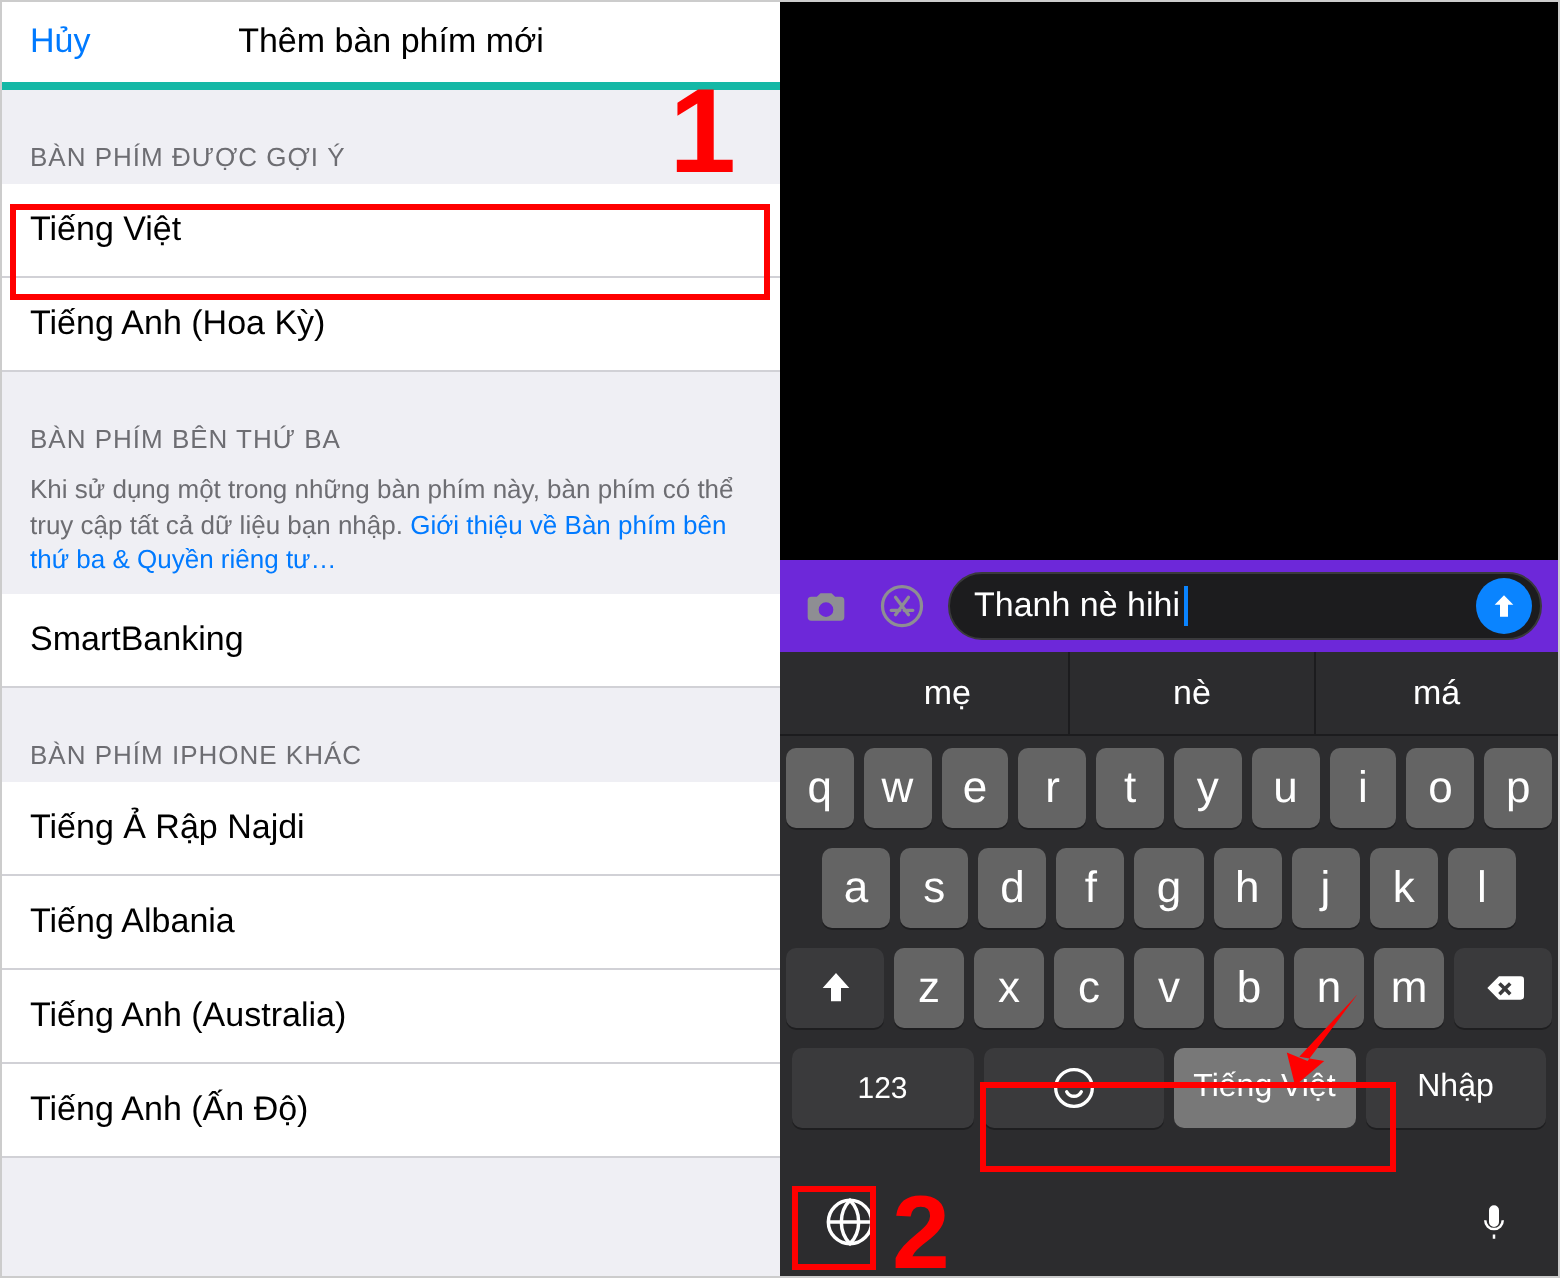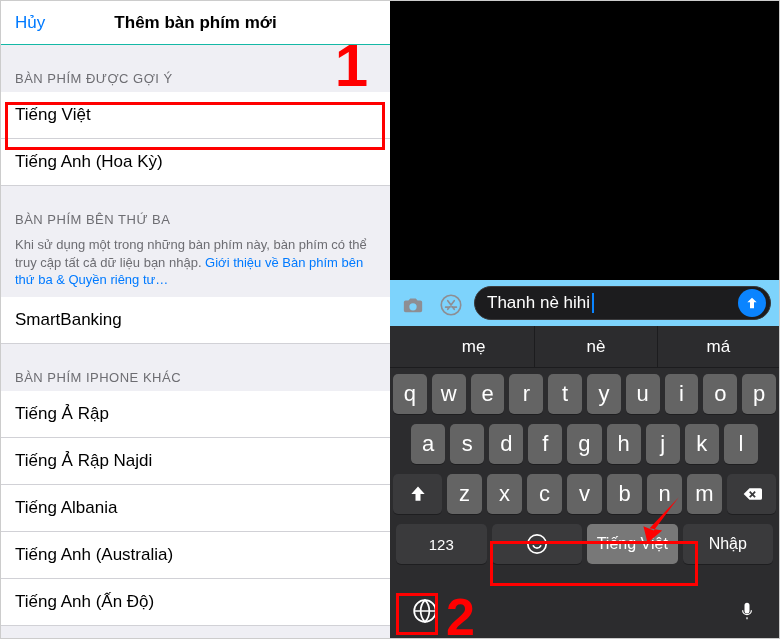--- a/index.html
+++ b/index.html
@@ -1,38 +1,38 @@
 <!DOCTYPE html>
 <html><head>
 <meta charset="utf-8">
 <style>
 * { margin: 0; padding: 0; box-sizing: border-box; font-family: -apple-system, BlinkMacSystemFont, "Helvetica Neue", sans-serif; }
 body { width: 780px; height: 639px; display: flex; background: #fff; border: 1px solid #ccc; position: relative; }
 .left-panel { width: 390px; height: 100%; background: #efeff4; display: flex; flex-direction: column; position: relative; }
 .right-panel { width: 390px; height: 100%; background: #000; display: flex; flex-direction: column; position: relative; }
 
 
-.nav-header { background: #fff; height: 44px; display: flex; align-items: center; position: relative; border-bottom: 1px solid #14b8a6; }
+.nav-header { background: #fff; height: 44px; display: flex; align-items: center; position: relative; border-bottom: 4px solid #14b8a6; }
 .nav-cancel { color: #007aff; font-size: 17px; padding: 0 14px; cursor: pointer; }
-.nav-title { position: absolute; left: 50%; transform: translateX(-50%); font-size: 17px; font-weight: 700; color: #000; }
+.nav-title { position: absolute; left: 50%; transform: translateX(-50%); font-size: 17px; font-weight: 400; color: #000; }
 
 .section-header { padding: 26px 14px 6px; font-size: 13px; color: #6d6d72; text-transform: uppercase; letter-spacing: 0.5px; }
 .section-desc { padding: 3px 14px 8px; font-size: 13px; color: #6d6d72; line-height: 1.35; }
 .section-desc a { color: #007aff; text-decoration: none; }
 
 .list-item { background: #fff; padding: 13px 14px; font-size: 17px; color: #000; border-bottom: 1px solid #d1d1d6; cursor: pointer; }
 .list-item:first-of-type { border-top: 1px solid #d1d1d6; }
 
 .red-box-1 { position: absolute; border: 3px solid red; pointer-events: none; }
 
 .annotation-1 { position: absolute; top: 30px; right: 22px; font-size: 60px; font-weight: 700; color: red; }
 
 
 .black-area { flex: 1; background: #000; }
-.input-bar { display: flex; align-items: flex-end; padding: 6px 8px; gap: 8px; background: #7dd3fc; }
+.input-bar { display: flex; align-items: center; padding: 6px 8px; gap: 8px; background: #6d28d9; }
 .icon-btn { width: 30px; height: 30px; display: flex; align-items: center; justify-content: center; color: #8e8e93; }
 .text-input-wrap { flex: 1; display: flex; align-items: center; background: #1c1c1e; border: 1px solid #3a3a3c; border-radius: 18px; height: 34px; padding: 0 4px 0 12px; }
 .text-input { flex: 1; color: #fff; font-size: 17px; }
 .cursor { display: inline-block; width: 2px; height: 20px; background: #0a84ff; vertical-align: middle; margin-left: 2px; }
 .send-btn { width: 28px; height: 28px; border-radius: 50%; background: #0a84ff; display: flex; align-items: center; justify-content: center; }
 
 
 .keyboard { background: #2c2c2e; padding-top: 0; }
 .suggestions { display: flex; height: 42px; background: #2c2c2e; border-bottom: 1px solid #1c1c1e; padding-left: 23px; }
 .sugg { flex: 1; display: flex; align-items: center; justify-content: center; color: #fff; font-size: 17px; border-right: 1px solid #1c1c1e; }
@@ -73,21 +73,20 @@
   <div class="list-item">Tiếng Việt</div>
   <div class="list-item">Tiếng Anh (Hoa Kỳ)</div>
 
   <div class="section-header">BÀN PHÍM BÊN THỨ BA</div>
   <div class="section-desc">
     <span>Khi sử dụng một trong những bàn phím này, bàn phím có thể truy cập tất cả dữ liệu bạn nhập. </span><a href="#">Giới thiệu về Bàn phím bên thứ ba &amp; Quyền riêng tư…</a>
   </div>
   <div class="list-item">SmartBanking</div>
 
   <div class="section-header">BÀN PHÍM IPHONE KHÁC</div>
-  <div class="list-item">Tiếng Ả Rập</div>
   <div class="list-item">Tiếng Ả Rập Najdi</div>
   <div class="list-item">Tiếng Albania</div>
   <div class="list-item">Tiếng Anh (Australia)</div>
   <div class="list-item">Tiếng Anh (Ấn Độ)</div>
 
   <div class="red-box-1" style="top:101px; left:4px; width:380px; height:48px;"></div>
   <div class="annotation-1">1</div>
 </div>
 
 <div class="right-panel">

